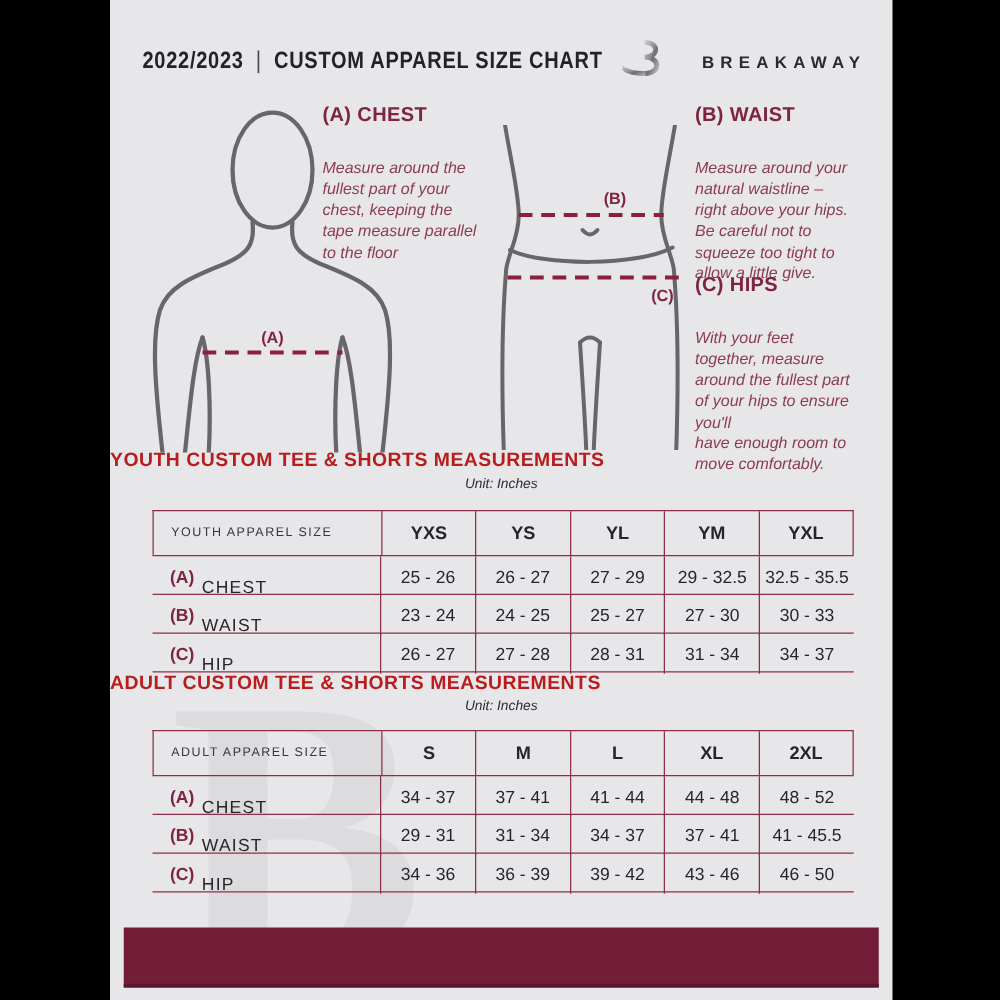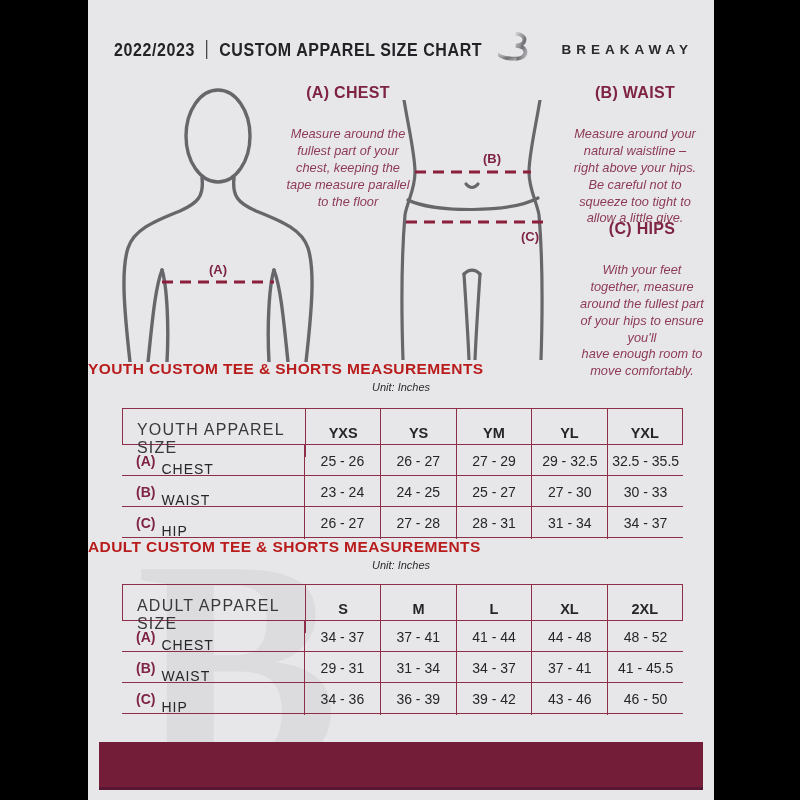--- a/index.html
+++ b/index.html
@@ -26,21 +26,21 @@
   .hdr{position:absolute;left:0;top:0;width:100%;height:78px;z-index:2;
     display:flex;align-items:center;justify-content:space-between;padding:20px 24px 0 26px;}
   .hdr-title{display:flex;align-items:center;gap:10px;white-space:nowrap;
     font-weight:800;font-size:16.5px;letter-spacing:.6px;color:#232327;
     transform:scale(.97,1.14);transform-origin:left center;}
   .hdr-sep{font-weight:400;color:#4a4a4e;font-size:17px;}
   .brand{display:flex;align-items:center;gap:26px;}
   .brand-name{font-weight:700;font-size:13.5px;letter-spacing:5px;color:#2a2a2e;}
 
   
-  .instr{position:absolute;z-index:2;text-align:center;}
+  .instr{position:absolute;z-index:2;}
   .instr h3{font-size:16px;font-weight:800;color:var(--maroon);letter-spacing:.3px;}
   .instr .desc{margin-top:24px;font-style:italic;font-size:12.8px;line-height:1.32;
     color:#8d3a55;white-space:pre-line;}
   .instr-a{left:170px;top:84px;width:180px;}
   .instr-b{left:468px;top:84px;width:158px;}
   .instr-c{left:468px;top:220px;width:172px;}
 
   .fig{position:absolute;z-index:1;}
   .fig-torso{left:30px;top:84px;}
   .fig-hips{left:302px;top:100px;}
@@ -58,21 +58,21 @@
     border-bottom:1.5px solid var(--line);}
   .youth-table{top:408px;} .adult-table{top:584px;}
   .t-row{display:grid;grid-template-columns:182px repeat(5,1fr);
     border-top:1.5px solid var(--line);height:31px;}
   .t-row.t-head{height:36px;border-left:1.5px solid var(--line);border-right:1.5px solid var(--line);}
   .t-cell{display:flex;align-items:center;justify-content:center;
     font-size:14px;color:#26262a;}
   .t-cell.num{border-left:1.5px solid var(--line);}
   .t-head .t-cell.num{font-weight:700;font-size:14.5px;}
   .t-cell.label-cell{justify-content:flex-start;padding-left:14px;}
-  .t-head .label-cell{letter-spacing:1.2px;font-size:16px;color:#38383c;margin-top:12px;}
+  .t-head .label-cell{letter-spacing:1.2px;font-size:10px;color:#38383c;}
   .row-prefix{color:var(--maroon);font-weight:800;margin-right:6px;}
   .row-label{letter-spacing:1px;margin-top:16px;}
 
   
   .footer-bar{position:absolute;left:11px;top:742px;width:604px;height:48px;
     background:var(--footer);border-bottom:3px solid #571631;z-index:5;}
 </style>
 </head>
 <body>
 
@@ -167,22 +167,22 @@
     </div>
 
     <div class="sec-title youth-title">YOUTH CUSTOM TEE &amp; SHORTS MEASUREMENTS</div>
     <div class="sec-unit youth-unit">Unit: Inches</div>
 
     <div class="size-table youth-table">
       <div class="t-row t-head">
         <div class="t-cell label-cell">YOUTH APPAREL SIZE</div>
         <div class="t-cell num">YXS</div>
         <div class="t-cell num">YS</div>
+        <div class="t-cell num">YL</div>
         <div class="t-cell num">YM</div>
-        <div class="t-cell num">YL</div>
         <div class="t-cell num">YXL</div>
       </div>
       <div class="t-row">
         <div class="t-cell label-cell">
           <span class="row-prefix">(A)</span>
           <span class="row-label">CHEST</span>
         </div>
         <div class="t-cell num">25 - 26</div>
         <div class="t-cell num">26 - 27</div>
         <div class="t-cell num">27 - 29</div>

